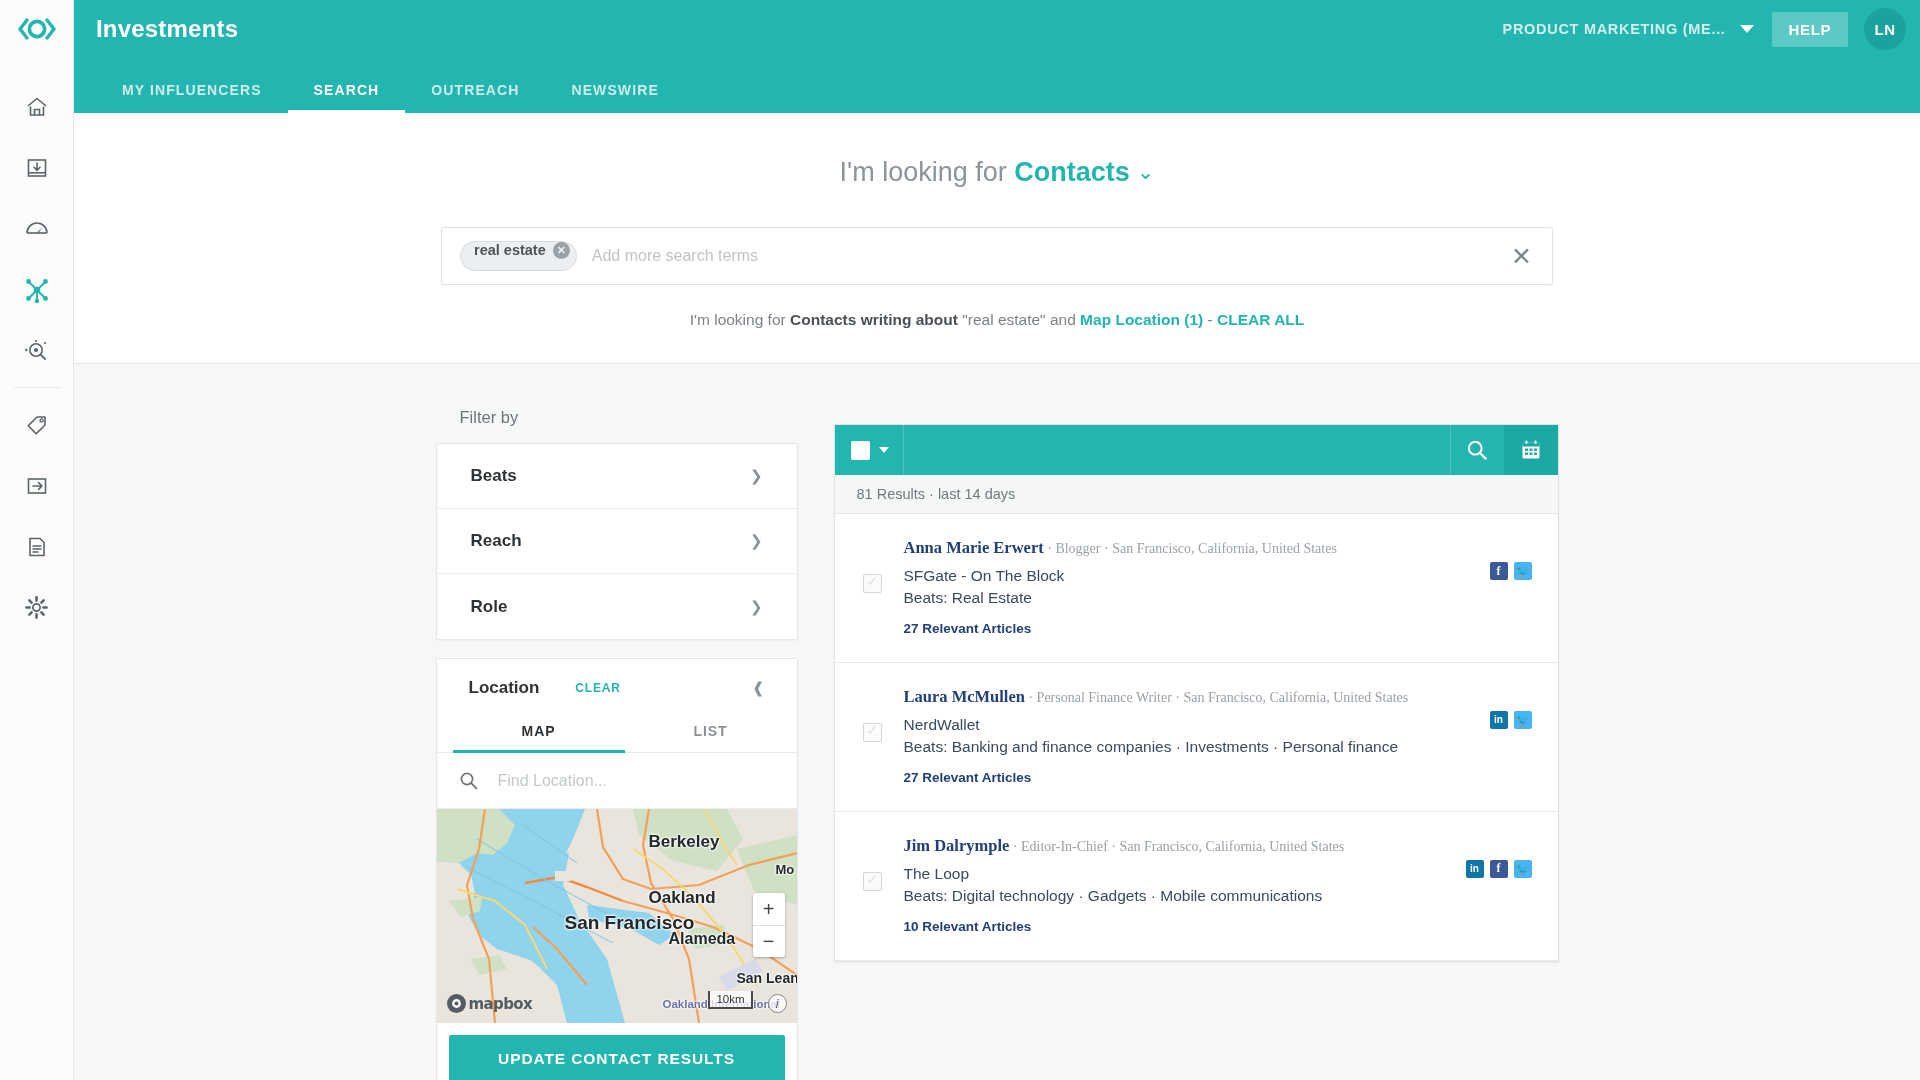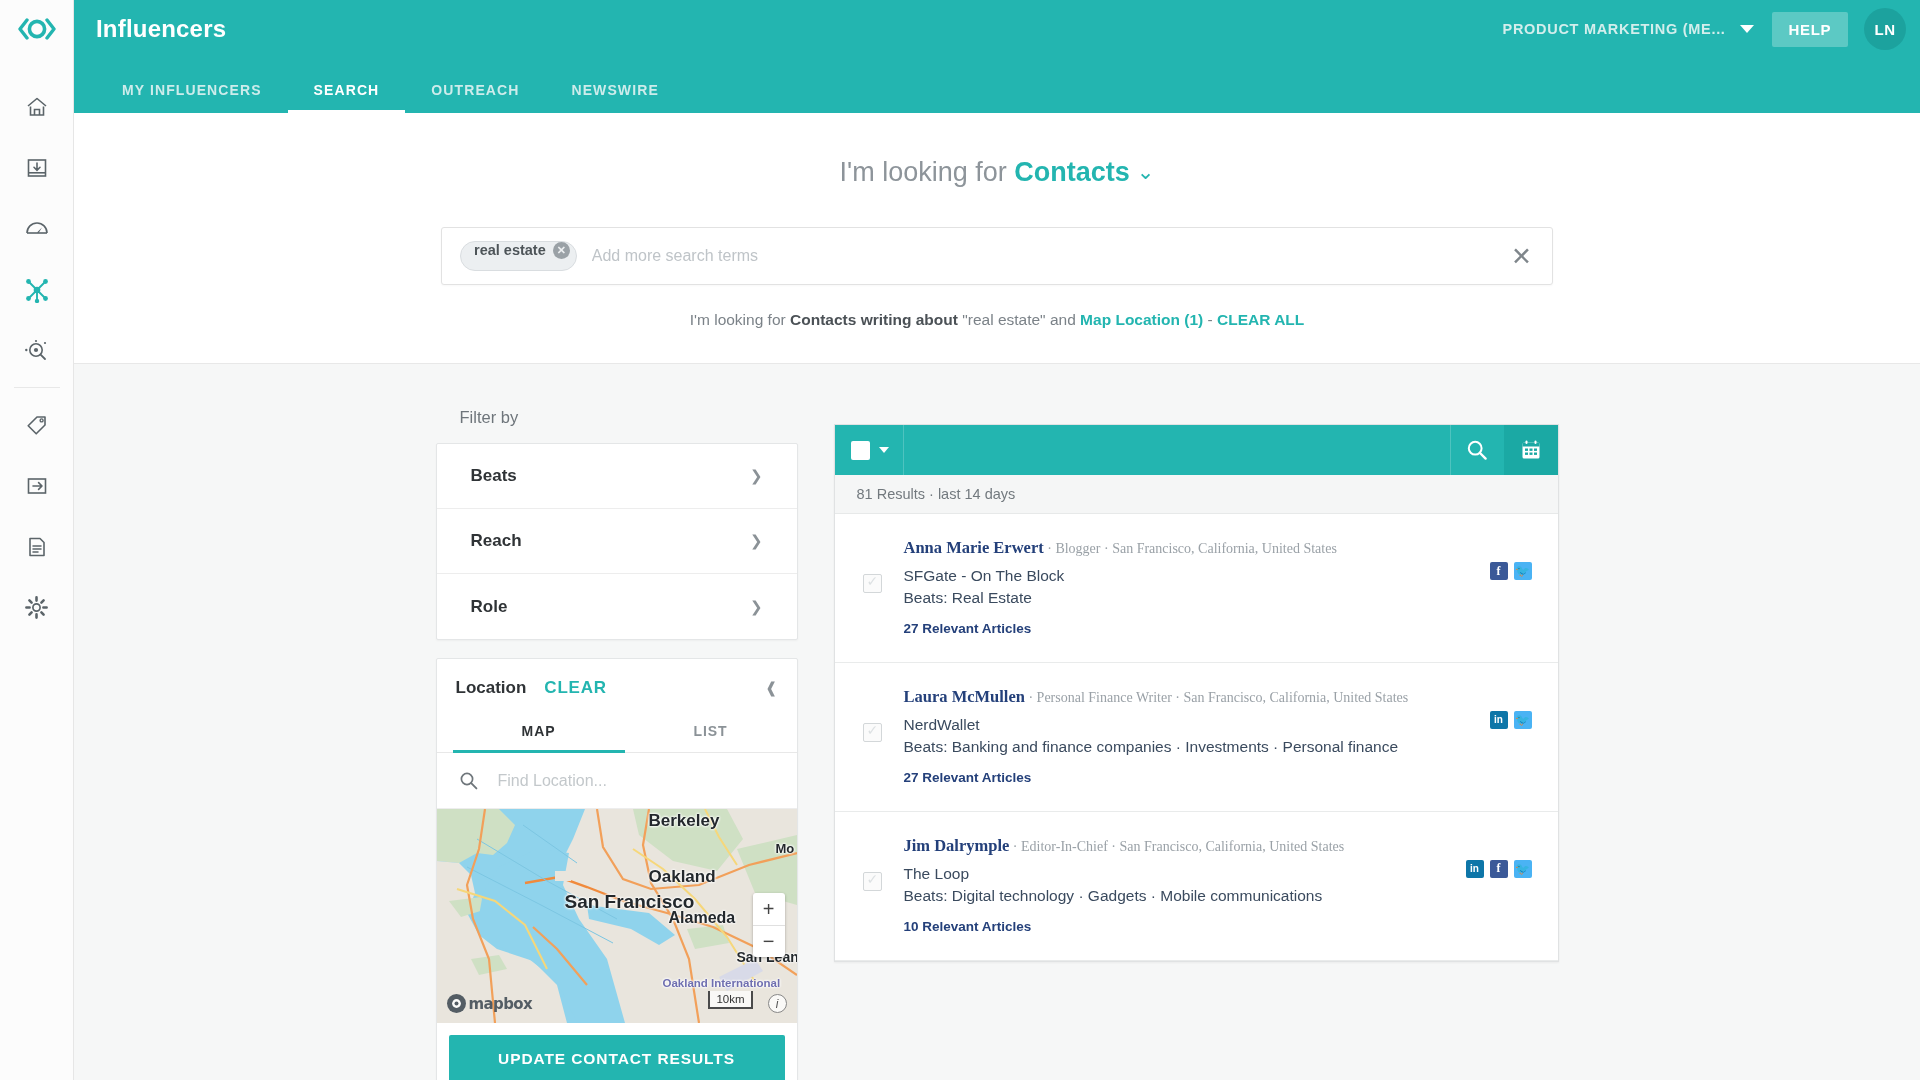--- a/index.html
+++ b/index.html
@@ -84,23 +84,23 @@
   .filter-by { font-size: 16.5px; color: #6e757b; margin: 16px 0 16px 24px; }
 
   .card { background: #ffffff; border: 1px solid #e4e6e7; border-radius: 2px; box-shadow: 0 1px 2px rgba(0,0,0,.04); }
   .facet { height: 65px; display: flex; align-items: center; justify-content: space-between;
     padding: 0 34px; border-bottom: 1px solid #ededed; cursor: pointer; }
   .facet:last-child { border-bottom: none; }
   .facet-label { font-size: 17px; color: #2f3336; font-weight: bold; }
   .chev { color: #8b9297; font-size: 15px; }
 
   .loc-card { margin-top: 18px; }
-  .loc-head { height: 58px; display: flex; align-items: center; padding: 0 19px; }
+  .loc-head { height: 58px; display: flex; align-items: center; padding: 0 32px; gap: 27px; }
   .loc-title { font-size: 17px; color: #2f3336; font-weight: bold; }
-  .loc-clear { color: #23b5b0; font-size: 17px; font-weight: bold; letter-spacing: .8px; margin-left: 18px; cursor: pointer; }
+  .loc-clear { color: #23b5b0; font-size: 12px; font-weight: bold; letter-spacing: .8px; margin-left: 9px; cursor: pointer; }
   .loc-chev { margin-left: auto; color: #8b9297; font-size: 15px; }
   .loc-tabs { display: flex; border-bottom: 1px solid #e8e8e8; padding-left: 16px; }
   .loc-tab { flex: 1; text-align: center; padding: 6px 0 13px 0; font-size: 14px; letter-spacing: .9px;
     font-weight: bold; color: #8b9297; cursor: pointer; position: relative; }
   .loc-tab.active { color: #2f3336; }
   .loc-tab.active::after { content: ""; position: absolute; left: 0; right: 0; bottom: -1px; height: 3px; background: #23b5b0; }
   .loc-search { height: 56px; display: flex; align-items: center; padding: 0 22px; border-bottom: 1px solid #ededed; }
   .loc-search-input { border: none; outline: none; flex: 1; font-size: 16px; color: #bfc4c8;
     font-family: "Liberation Sans", sans-serif; margin-left: 20px; background: transparent; }
   .loc-search-input::placeholder { color: #c3c8cb; }
@@ -113,21 +113,21 @@
     font-size: 20px; color: #444; cursor: pointer; }
   .map-btn + .map-btn { border-top: 1px solid #e0e0e0; }
   .mapbox-logo { position: absolute; left: 10px; bottom: 10px; display: flex; align-items: center; opacity: .85; }
   .mapbox-word { font-size: 15px; font-weight: bold; color: #3b4650; letter-spacing: -.6px; margin-left: 3px; font-family: "DejaVu Sans", sans-serif; }
   .map-scale { position: absolute; right: 44px; bottom: 14px; background: rgba(255,255,255,.72);
     border: 2px solid #4a4a4a; border-top: none; padding: 2px 6px; font-size: 11.5px; color: #333; }
   .map-attrib { position: absolute; right: 10px; bottom: 10px; width: 19px; height: 19px; border-radius: 50%;
     background: rgba(255,255,255,.75); border: 1px solid #888; color: #555; font-size: 12px;
     display: flex; align-items: center; justify-content: center; font-style: italic; }
   .map-label { position: absolute; color: #23282c; font-weight: bold; white-space: nowrap;
-    text-shadow: 0 0 3px #fff, 0 0 3px #fff, 0 0 2px #fff; }
+    text-shadow: 0 0 3px #fff, 0 0 3px #fff, 0 0 2px #fff; margin-top: 21px; }
 
   .update-btn { margin: 12px 12px 14px 12px; background: #23b5b0; color: #ffffff; text-align: center;
     padding: 15px 0; font-size: 15.5px; font-weight: bold; letter-spacing: .9px; border-radius: 2px; cursor: pointer; }
 
   
   .results-col { width: 725px; flex: 0 0 725px; padding-top: 32px; }
   .results-card { background: #ffffff; border: 1px solid #e0e2e3; box-shadow: 0 1px 2px rgba(0,0,0,.05); }
   .res-toolbar { background: #23b5b0; height: 50px; display: flex; align-items: center; }
   .tb-checkbox-wrap { display: flex; align-items: center; border-right: 1px solid #4ec3bf; height: 50px; padding: 0 14px 0 16px; cursor: pointer; }
   .tb-checkbox { width: 19px; height: 19px; background: #ffffff; border-radius: 2px; }
@@ -245,21 +245,21 @@
             <path d="M5.4 5.4 L7.6 7.6 M17.4 17.4 L19.6 19.6 M19.6 5.4 L17.4 7.6 M7.6 17.4 L5.4 19.6"></path>
           </g>
         </svg>
       </div>
     </div>
   </div>
 
   <div class="main">
 
     <div class="topbar">
-      <div class="brand">Influencers</div>
+      <div class="brand">Investments</div>
       <div class="topbar-right">
         <div class="acct">PRODUCT MARKETING (ME...</div>
         <div class="acct-caret"></div>
         <div class="help-btn">HELP</div>
         <div class="avatar">LN</div>
       </div>
     </div>
 
     <div class="tabbar">
       <div class="tab">MY INFLUENCERS</div>

